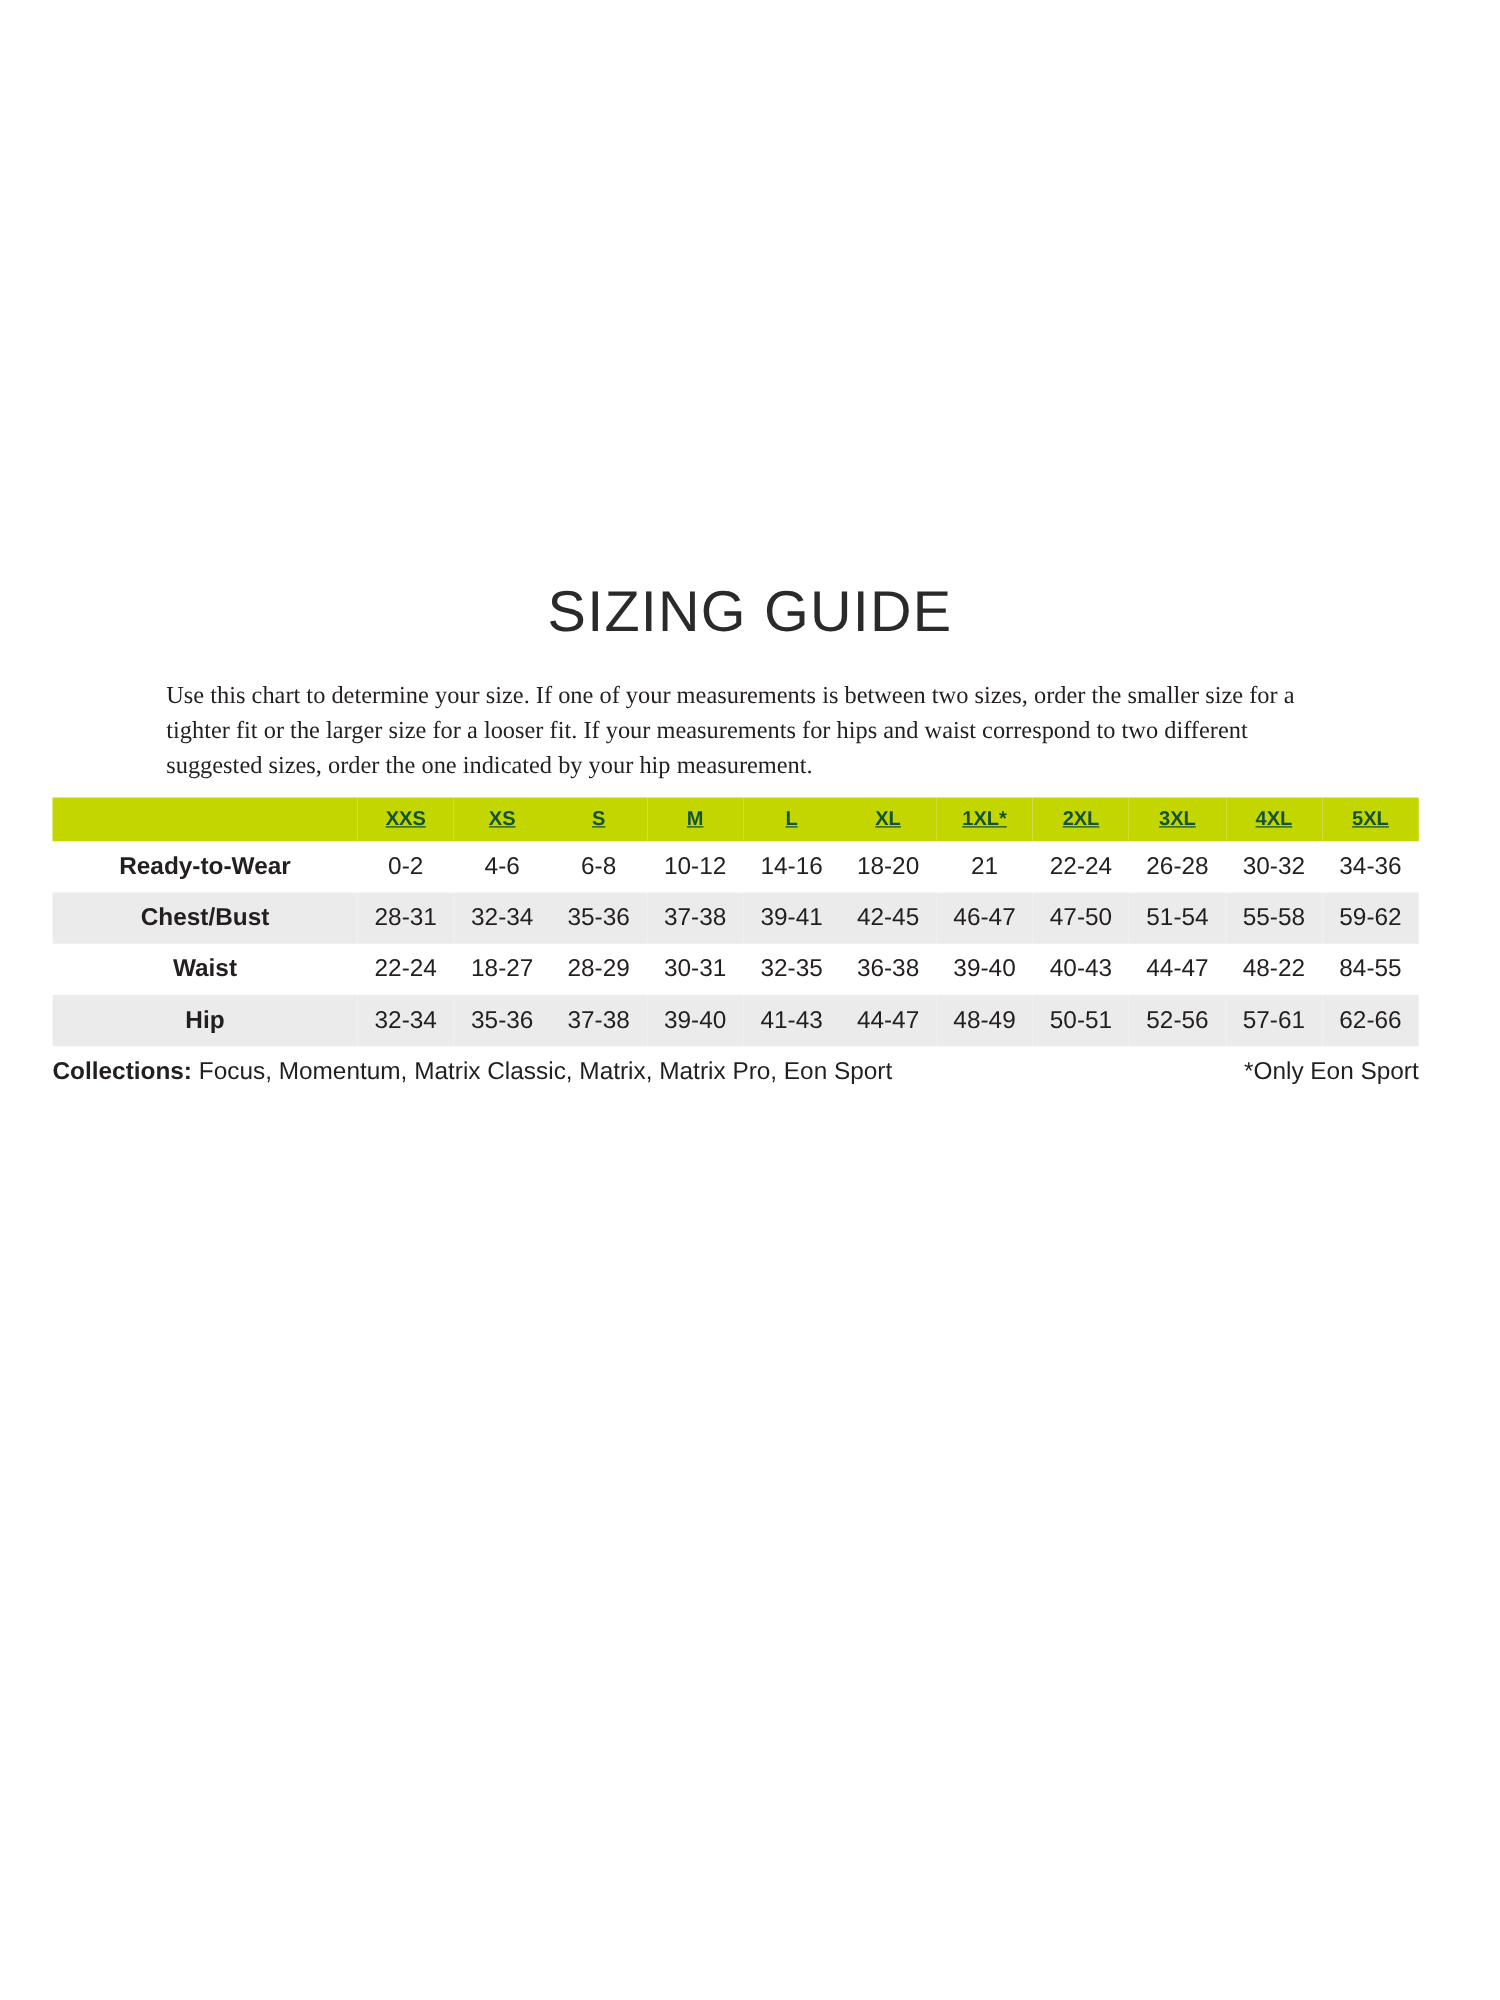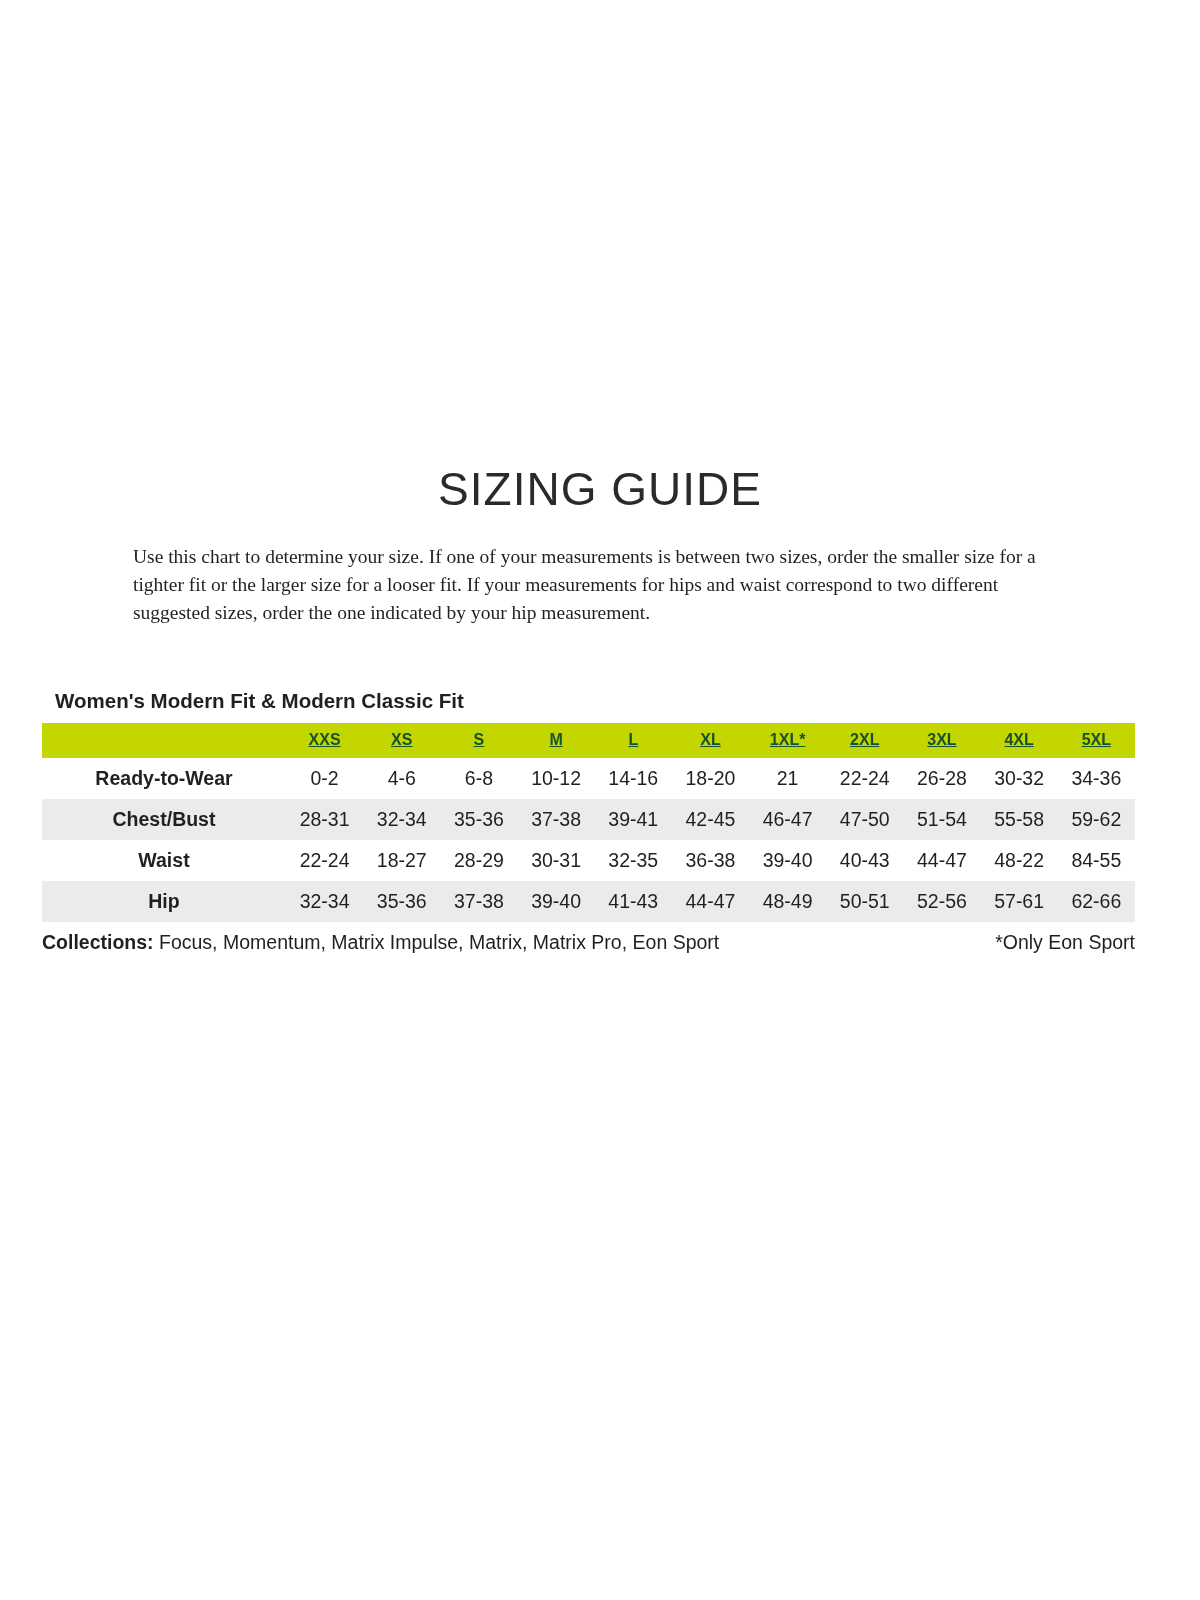--- a/index.html
+++ b/index.html
@@ -90,21 +90,20 @@
 </style>
 </head>
 <body>
 
 <div class="page">
 
   <h1 class="title">SIZING GUIDE</h1>
 
   <p class="intro">Use this chart to determine your size. If one of your measurements is between two sizes, order the smaller size for a tighter fit or the larger size for a looser fit. If your measurements for hips and waist correspond to two different suggested sizes, order the one indicated by your hip measurement.</p>
 
-  <h2 class="section-heading">Women's Modern Fit &amp; Modern Classic Fit</h2>
 
   <table class="size-table">
     <thead>
       <tr>
           <th class="label-col"></th>
           <th>XXS</th>
           <th>XS</th>
           <th>S</th>
           <th>M</th>
           <th>L</th>
@@ -171,18 +170,18 @@
           <td>50-51</td>
           <td>52-56</td>
           <td>57-61</td>
           <td>62-66</td>
         </tr>
       </tbody>
   </table>
 
   <div class="collections">
     <div>
-      <span class="bold">Collections:</span><span> Focus, Momentum, Matrix Impulse, Matrix, Matrix Pro, Eon Sport</span>
+      <span class="bold">Collections:</span><span> Focus, Momentum, Matrix Classic, Matrix, Matrix Pro, Eon Sport</span>
     </div>
     <div>*Only Eon Sport</div>
   </div>
 
 </div>
 
 </body></html>

